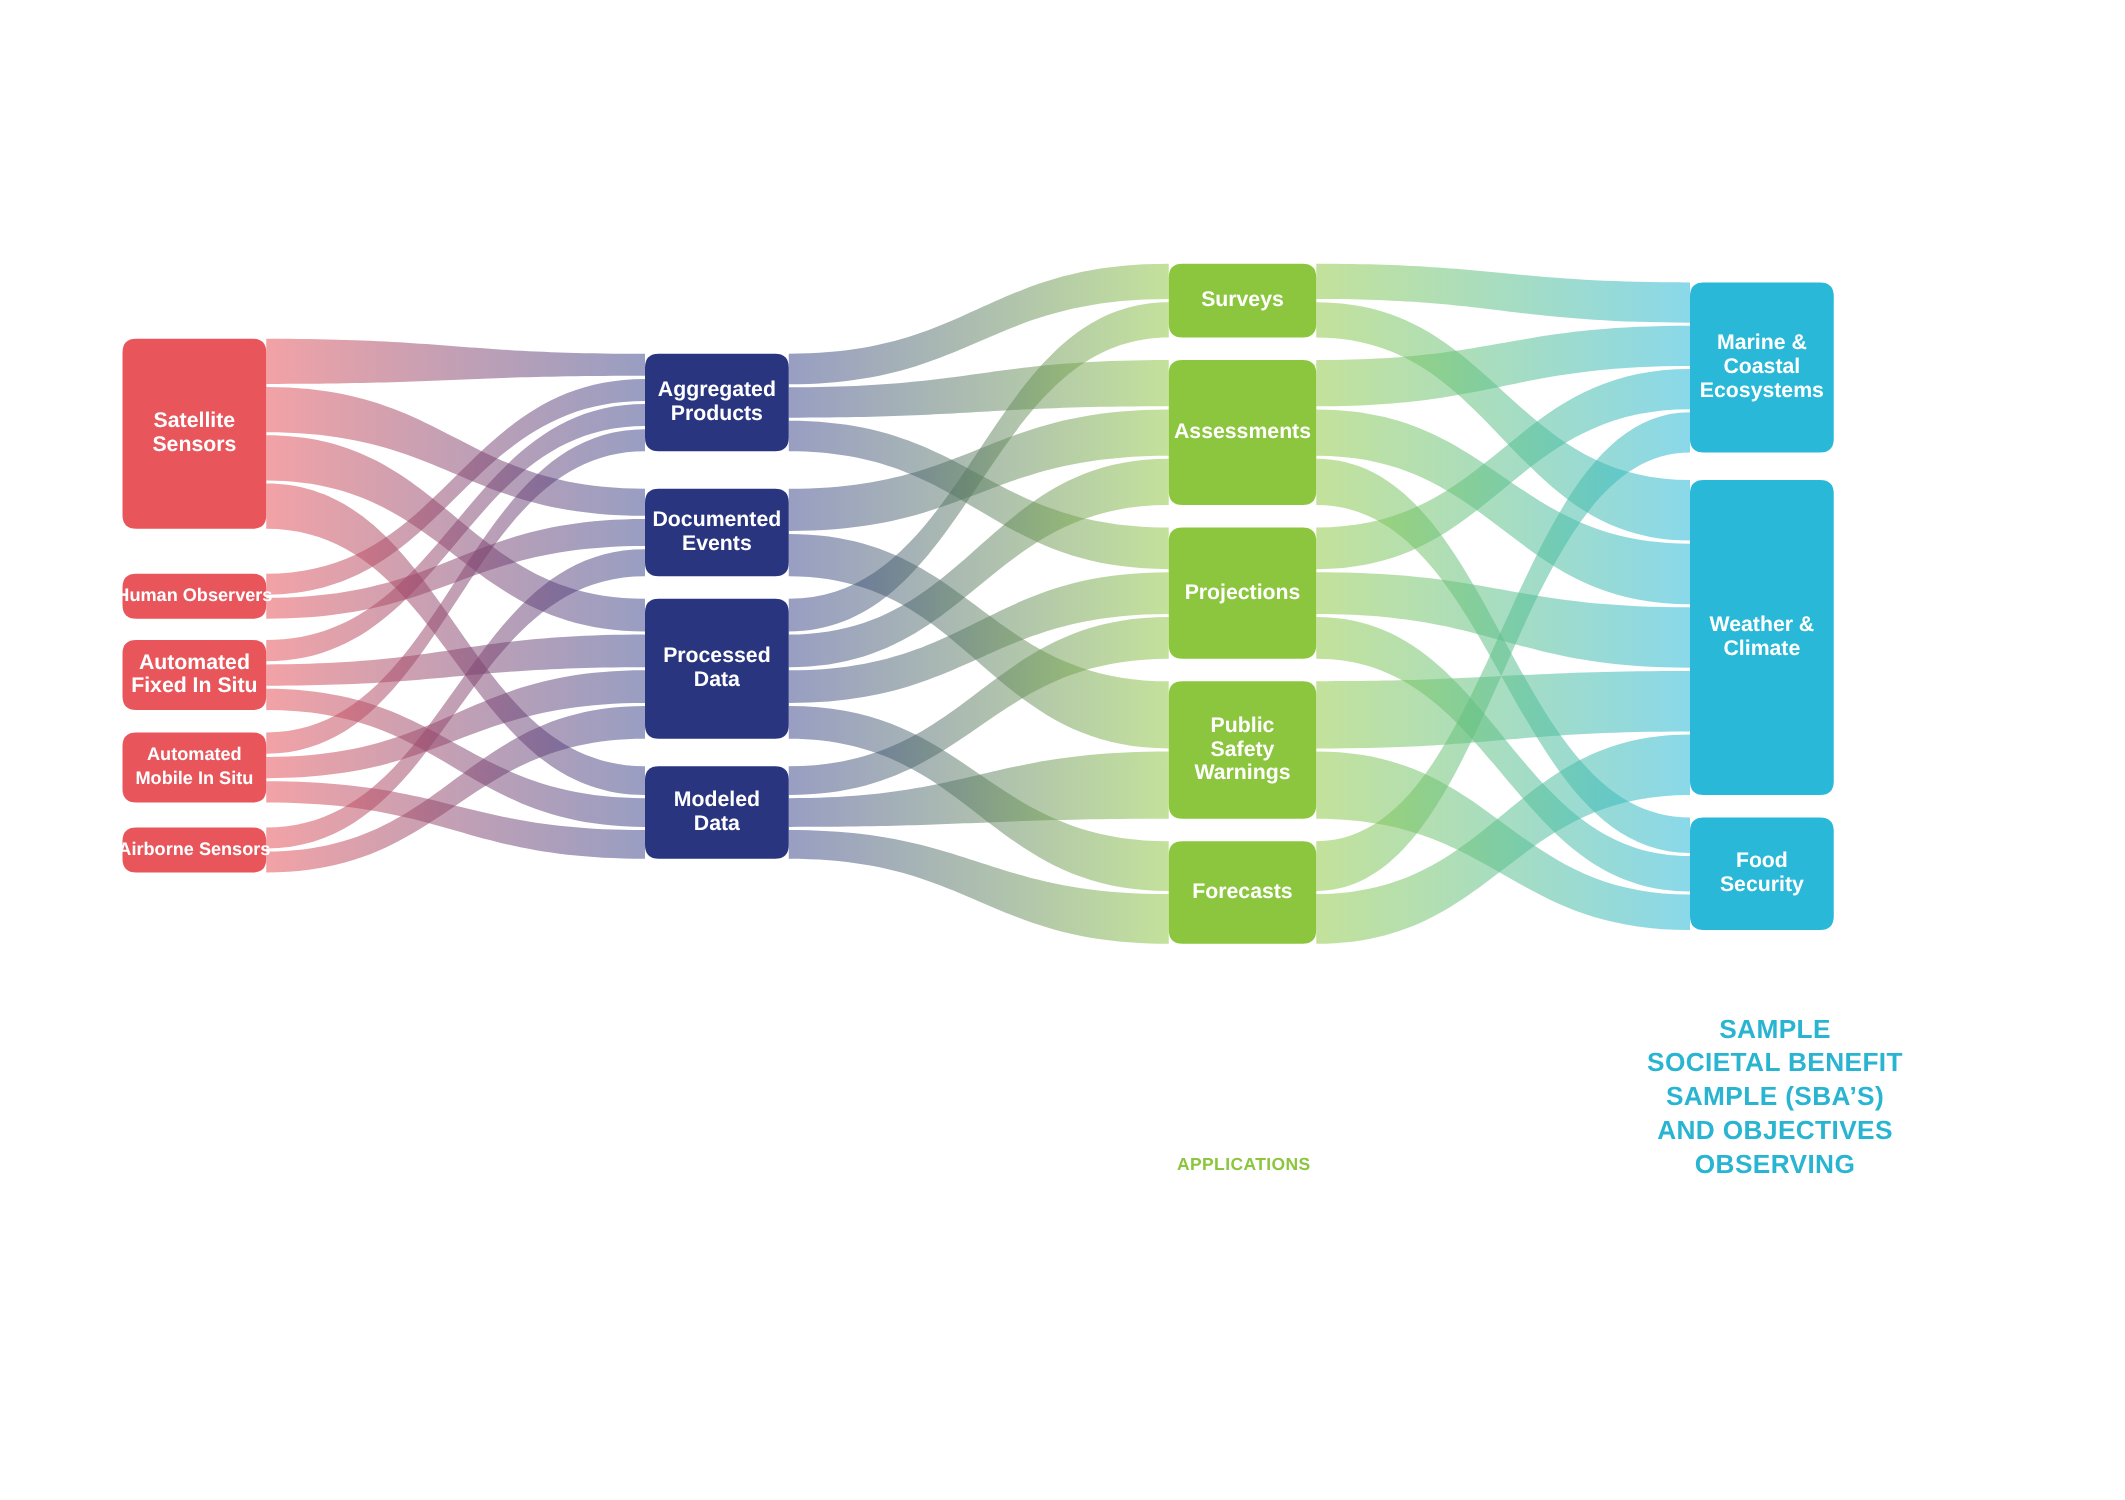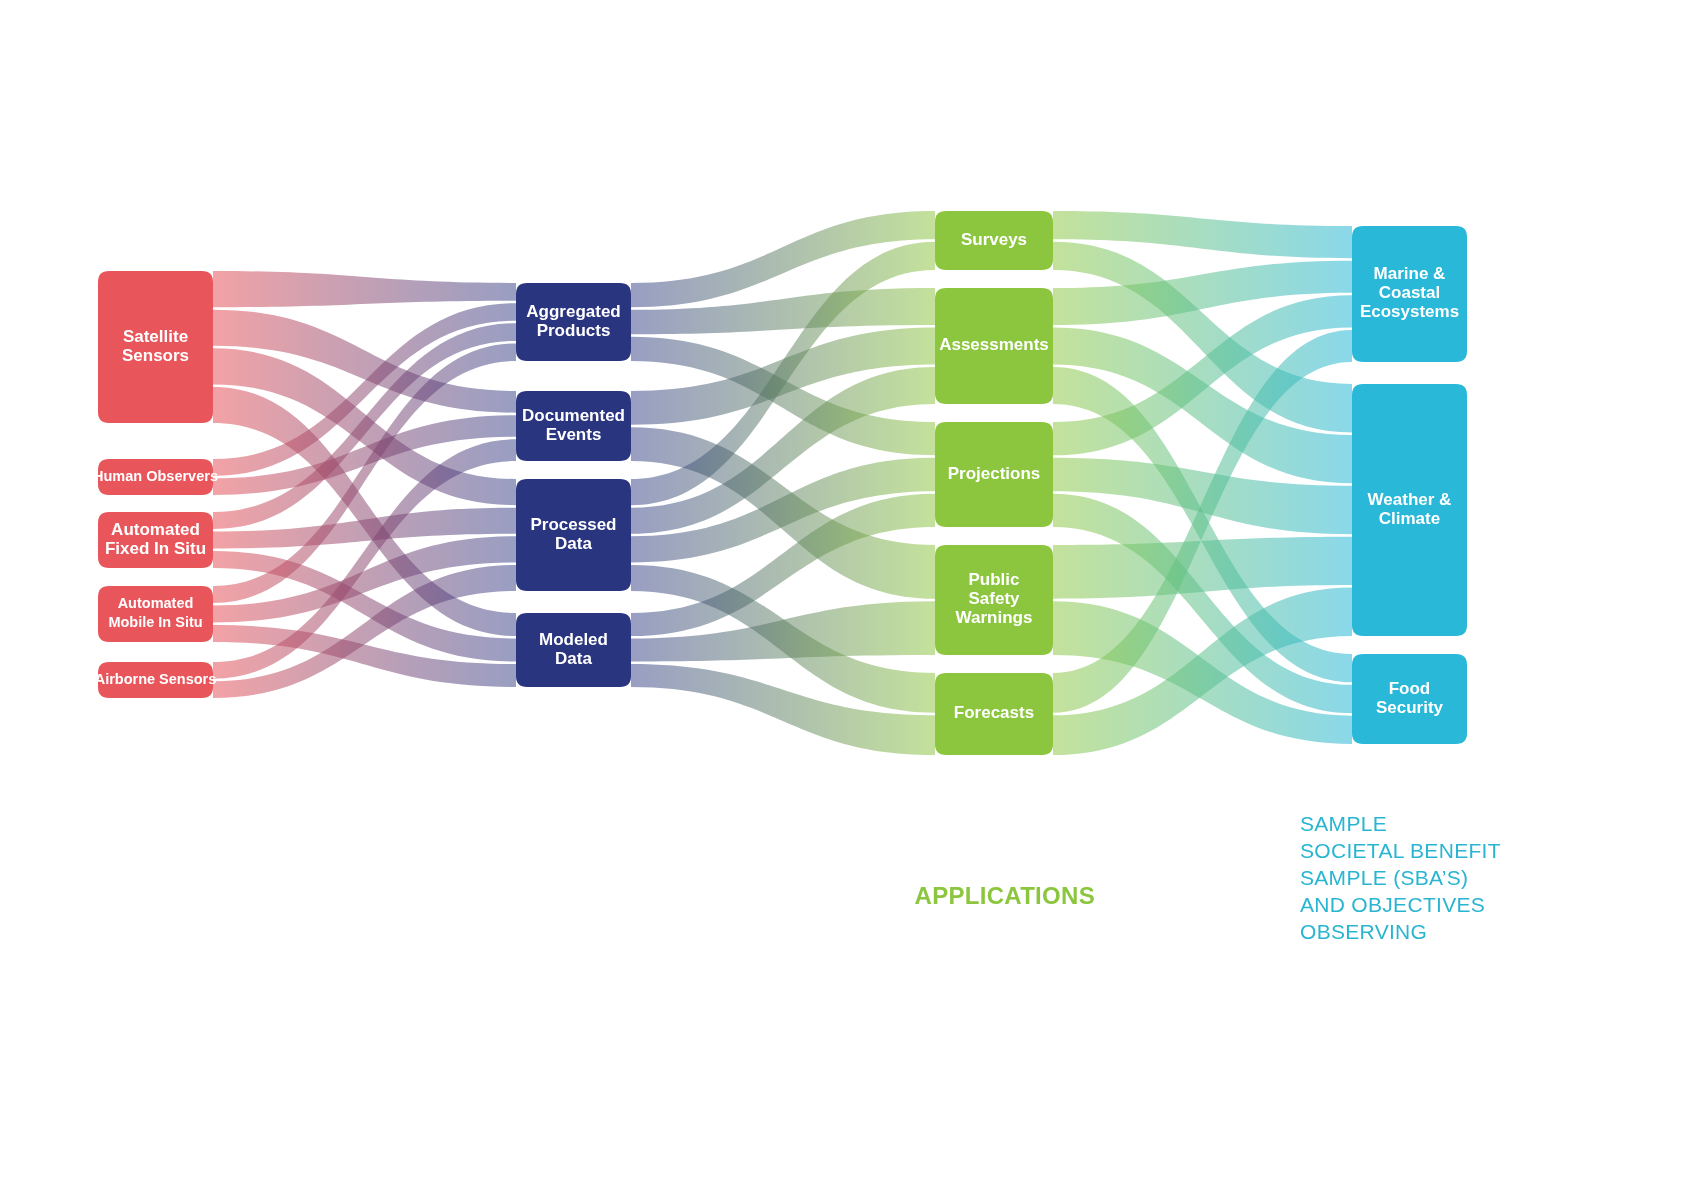--- a/index.html
+++ b/index.html
@@ -211,26 +211,26 @@
         <g>
           <path d="M1363,654 H1456 Q1467,654 1467,665 V733 Q1467,744 1456,744 H1363 Q1352,744 1352,733 V665 Q1352,654 1363,654 Z" fill="#29B8D8"></path>
           <text class="node-label" x="1409.5" y="689.5" font-size="17">Food</text>
           <text class="node-label" x="1409.5" y="708.5" font-size="17">Security</text>
         </g>
       </g>
   </svg>
 
 
 
-  <div style="position:absolute; left:895px; top:882px; width:200px; text-align:right; color:#8CC63F;
-              font-weight:bold; font-size:24px; line-height:27px; letter-spacing:0.3px;">
+  <div style="position:absolute; left:895px; top:918px; width:200px; text-align:center; color:#8CC63F;
+              font-weight:bold; font-size:14px; line-height:27px; letter-spacing:0.3px;">
     <div>APPLICATIONS</div>
   </div>
 
-  <div style="position:absolute; left:1300px; top:810px; width:240px; color:#29B5D2;
-              font-weight:normal; font-size:21px; line-height:27px; letter-spacing:0.3px;">
+  <div style="position:absolute; left:1300px; top:810px; width:240px; text-align:center; color:#29B5D2;
+              font-weight:bold; font-size:21px; line-height:27px; letter-spacing:0.3px;">
     <div>SAMPLE</div>
     <div>SOCIETAL BENEFIT</div>
     <div>SAMPLE (SBA’S)</div>
     <div>AND OBJECTIVES</div>
     <div>OBSERVING</div>
   </div>
 </div>
 
 </body></html>

